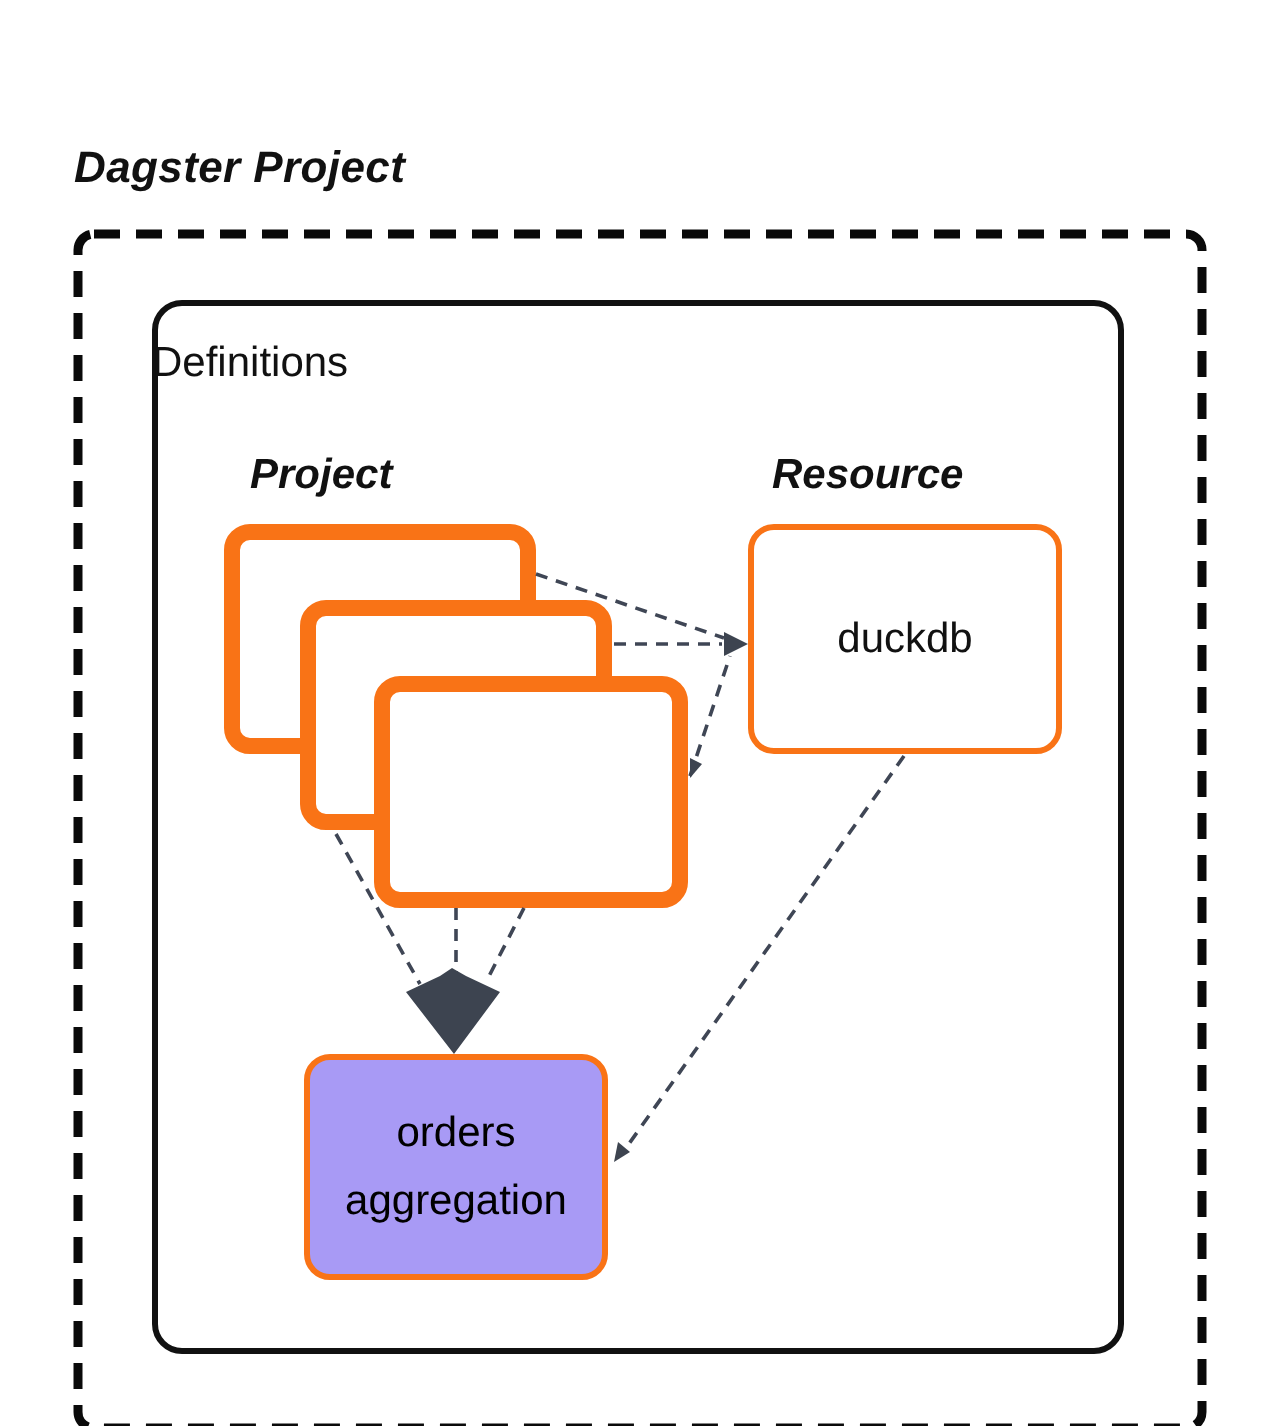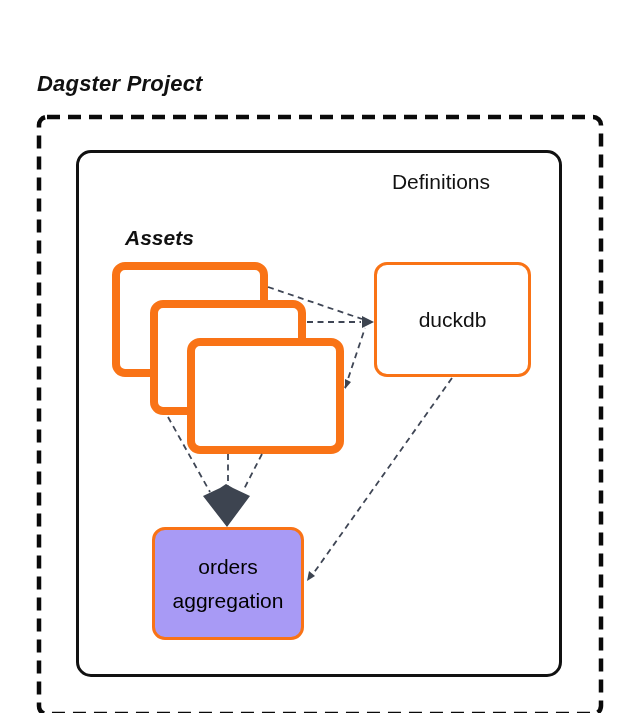--- a/index.html
+++ b/index.html
@@ -37,21 +37,21 @@
     left:76px; top:110px;
     width:486px; height:527px;
     border:3px solid var(--ink);
     border-radius:15px;
     background:transparent;
   }
   .definitions-label{
     position:absolute;
     left:76px; top:130px;
     width:414px;
-    text-align:right;
+    text-align:left;
     font-size:21px;
     font-weight:400;
     color:var(--ink);
   }
   .group-label{
     position:absolute;
     font-size:21px;
     font-style:italic;
     font-weight:600;
     color:var(--ink);
@@ -109,21 +109,22 @@
 </head>
 <body>
 
 <div class="canvas">
 
   <div class="diagram-title">Dagster Project</div>
 
   <div class="definitions-box"></div>
   <div class="definitions-label">Definitions</div>
 
-  <div class="group-label assets-label">Assets</div>
+  <div class="group-label assets-label">Project</div>
+  <div class="group-label resource-label">Resource</div>
 
   <div class="node card-back"></div>
   <div class="node card-middle"></div>
   <div class="node card-front"></div>
 
   <div class="node duckdb-node">
     <span>duckdb</span>
   </div>
 
   <div class="node orders-node">

